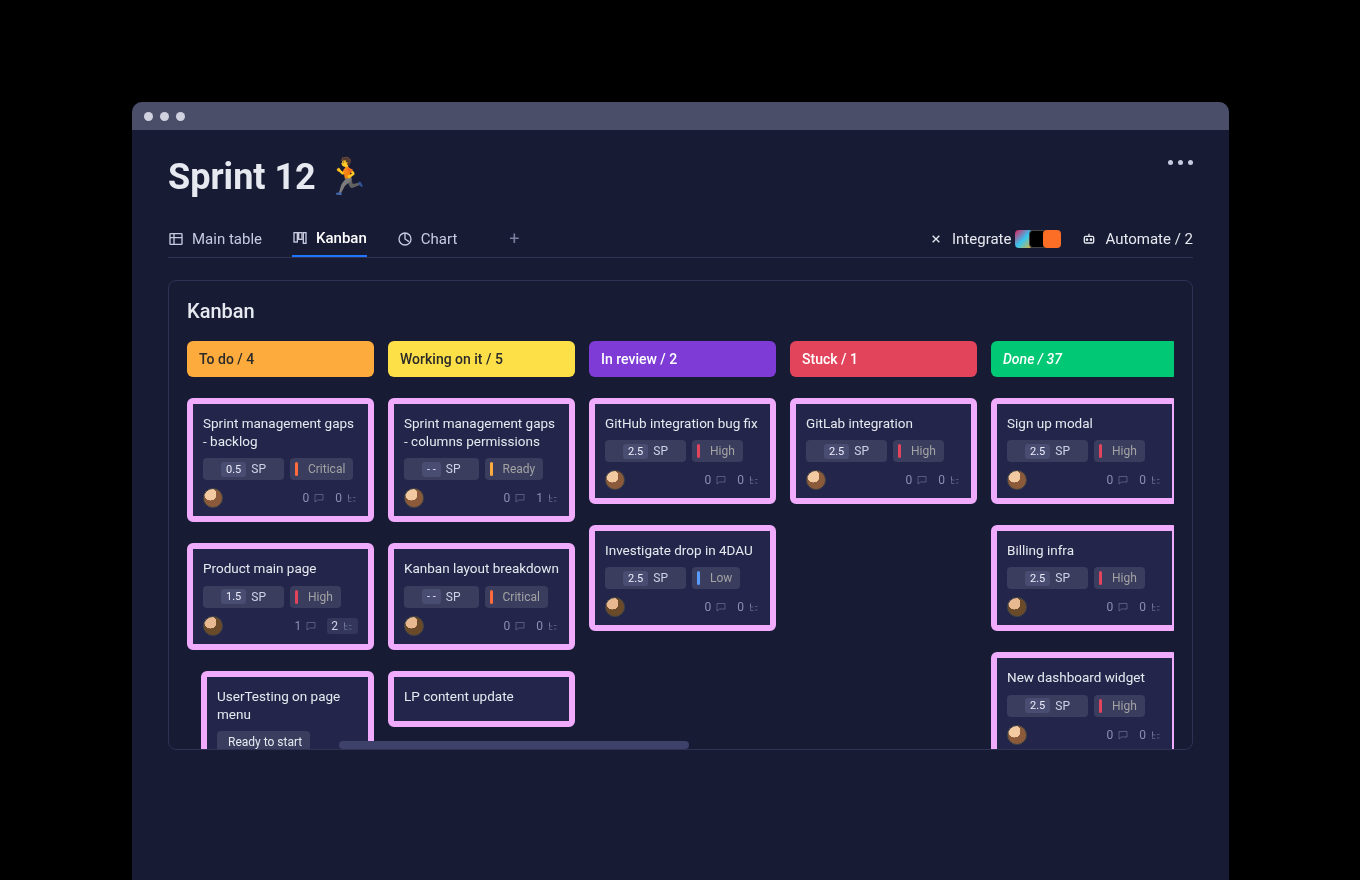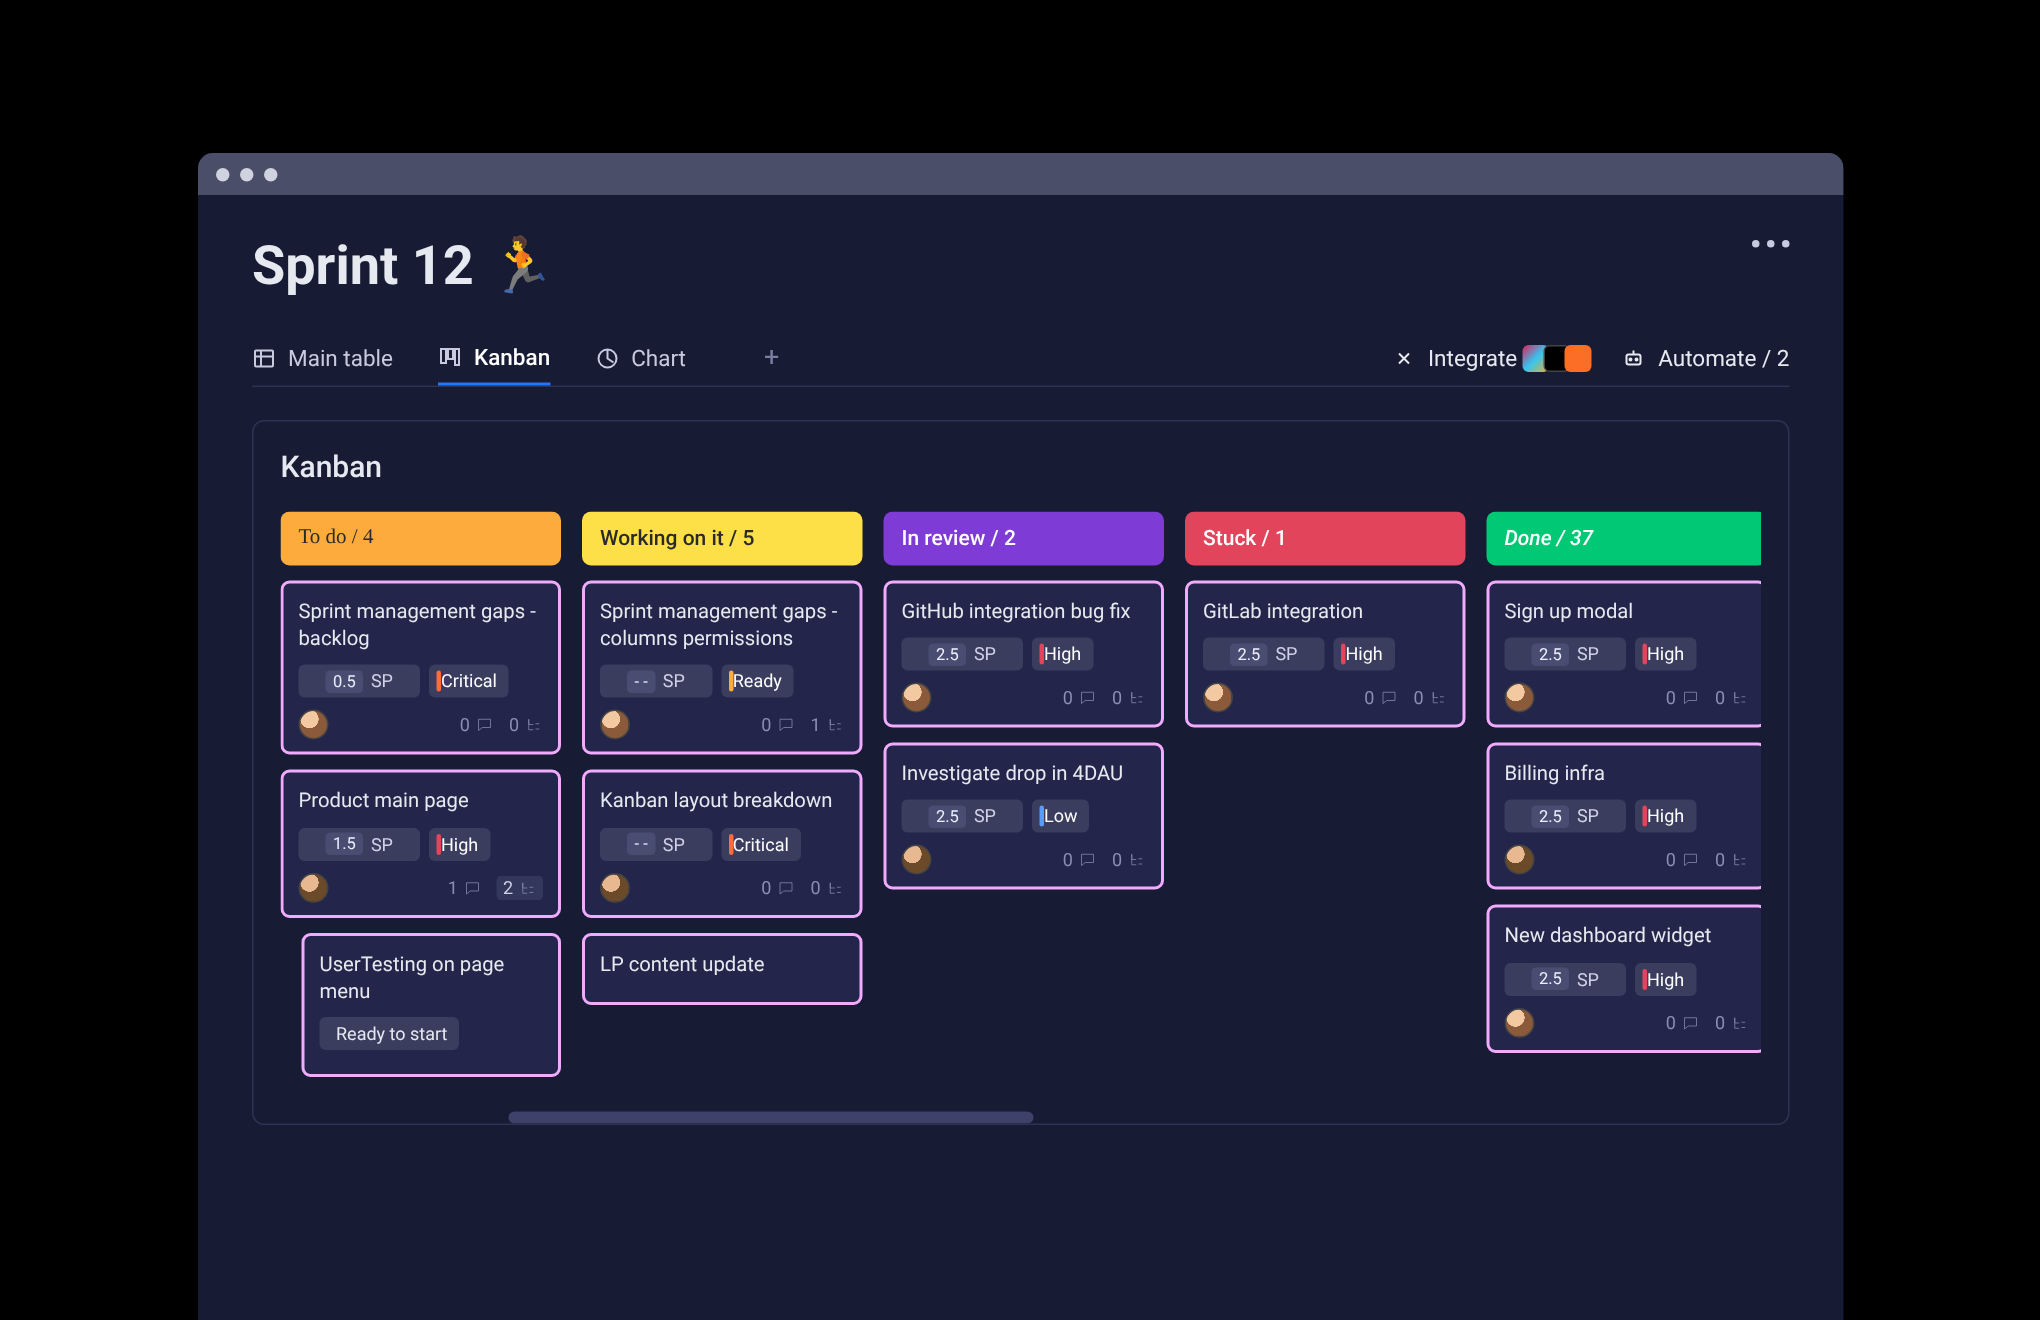--- a/index.html
+++ b/index.html
@@ -26,34 +26,34 @@
   .hex.slack { background: linear-gradient(135deg,#e01e5a,#36c5f0,#ecb22e); }
   .hex.gh { background: #000; border: 1px solid #444; }
   .hex.gl { background: #fc6d26; }
   .more-dots { position: absolute; top: 58px; right: 36px; display: flex; gap: 5px; cursor: pointer; }
   .more-dots span { width: 5px; height: 5px; border-radius: 50%; background: #c8cbe0; }
   .board-wrap { margin-top: 22px; border: 1px solid #2f3253; border-radius: 8px; padding: 18px 18px 0 18px; height: 470px; overflow: hidden; position: relative; }
   .board-title { font-size: 20px; font-weight: 500; color: #e6e9ef; margin-bottom: 18px; }
   .columns { display: flex; gap: 14px; height: 410px; overflow: hidden; }
   .col { width: 187px; flex-shrink: 0; }
   .col-header { height: 36px; border-radius: 6px; display: flex; align-items: center; padding: 0 12px; font-size: 14px; font-weight: 500; color: #fff; }
-  .col-header.todo { background: #fdab3d; color: #2a2a2a; font-family: Liberation Serif, serif; }
+  .col-header.todo { background: #fdab3d; color: #2a2a2a; }
   .col-header.working { background: #fde047; color: #2a2a2a; }
   .col-header.review { background: #7e3bd6; }
   .col-header.stuck { background: #e2445c; }
   .col-header.done { background: #00c875; font-style: italic; }
   .col-body { display: flex; flex-direction: column; gap: 10px; margin-top: 10px; }
-  .card { background: #23264a; border: 2px solid #f0abfc; border-radius: 6px; padding: 10px 10px 8px 10px; cursor: pointer; }
+  .card { background: #23264a; border: 6px solid #f0abfc; border-radius: 6px; padding: 10px 10px 8px 10px; cursor: pointer; margin-top: 11px; }
   .card.nested { margin-left: 14px; width: calc(100% - 14px); }
   .card-title { font-size: 13.5px; line-height: 1.35; color: #e6e9ef; margin-bottom: 8px; }
   .badges { display: flex; gap: 6px; margin-bottom: 8px; flex-wrap: wrap; }
   .pill { display: inline-flex; align-items: center; height: 22px; border-radius: 4px; font-size: 12px; }
   .sp-pill { background: #3a3d5e; padding: 0 18px; gap: 5px; color: #cfd2e6; }
   .sp-pill .val { background: #4a4d72; border-radius: 3px; padding: 1px 5px; font-size: 11px; color: #eceefc; }
-  .pri-pill { background: #3a3d5e; padding: 0 8px 0 5px; gap: 0; color: #ffffff; }
+  .pri-pill { background: #3a3d5e; padding: 0 8px 0 5px; gap: 10px; color: #a3a3a3; }
   .pri-pill .bar { width: 3px; height: 14px; border-radius: 2px; }
   .bar.critical { background: #ff6b3d; }
   .bar.high { background: #e2445c; }
   .bar.medium { background: #fdab3d; }
   .bar.low { background: #579bfc; }
   .bar.ready { background: #579bfc; }
   .card-footer { display: flex; align-items: center; justify-content: space-between; }
   .avatar { width: 20px; height: 20px; border-radius: 50%; background: radial-gradient(circle at 35% 30%, #f2c9a0 0 35%, #8a5a3a 36% 100%); border: 1px solid #444; }
   .avatar.b { background: radial-gradient(circle at 35% 30%, #e8b890 0 35%, #6b4a2a 36% 100%); }
   .meta { display: flex; align-items: center; gap: 10px; color: #8a8fb3; font-size: 12px; }

